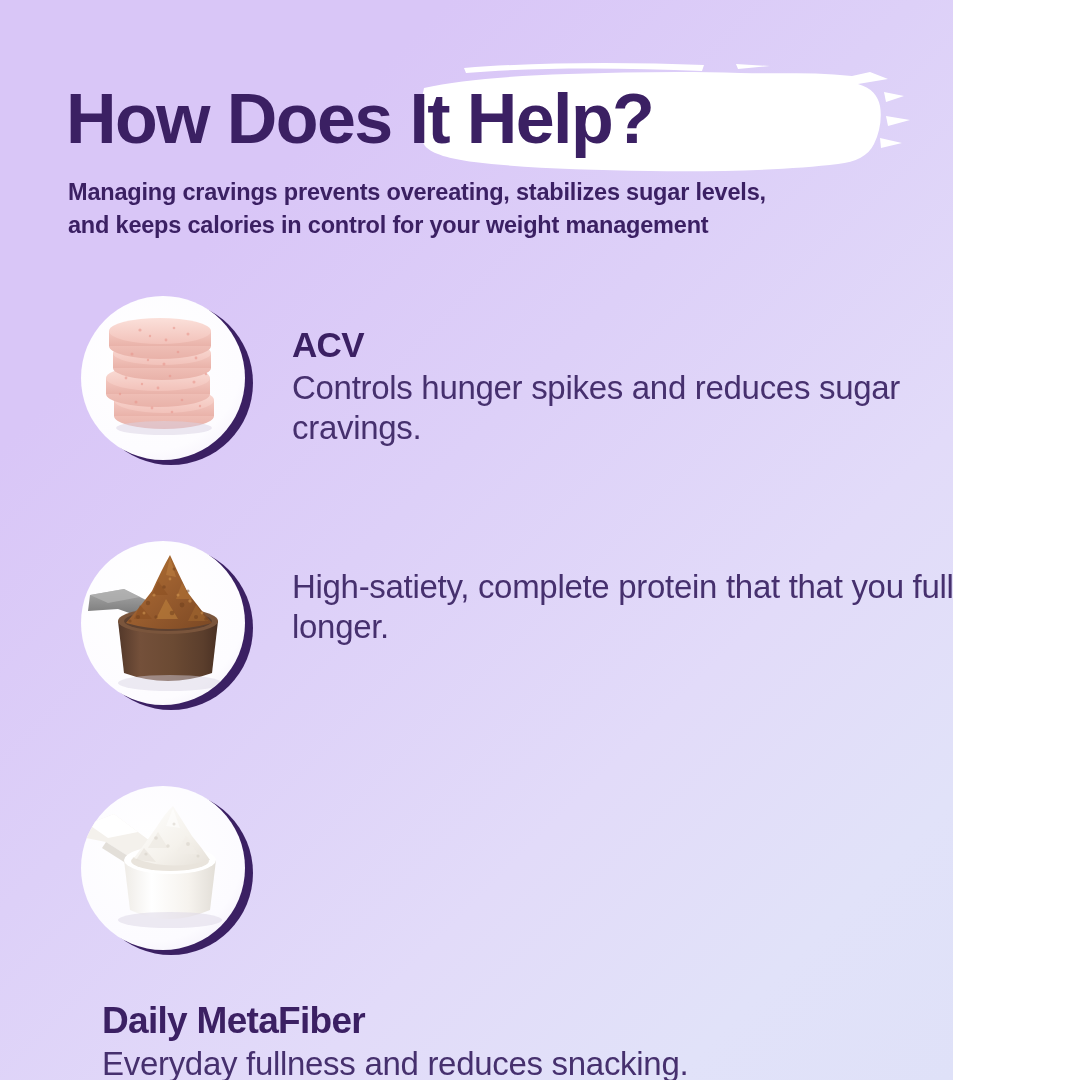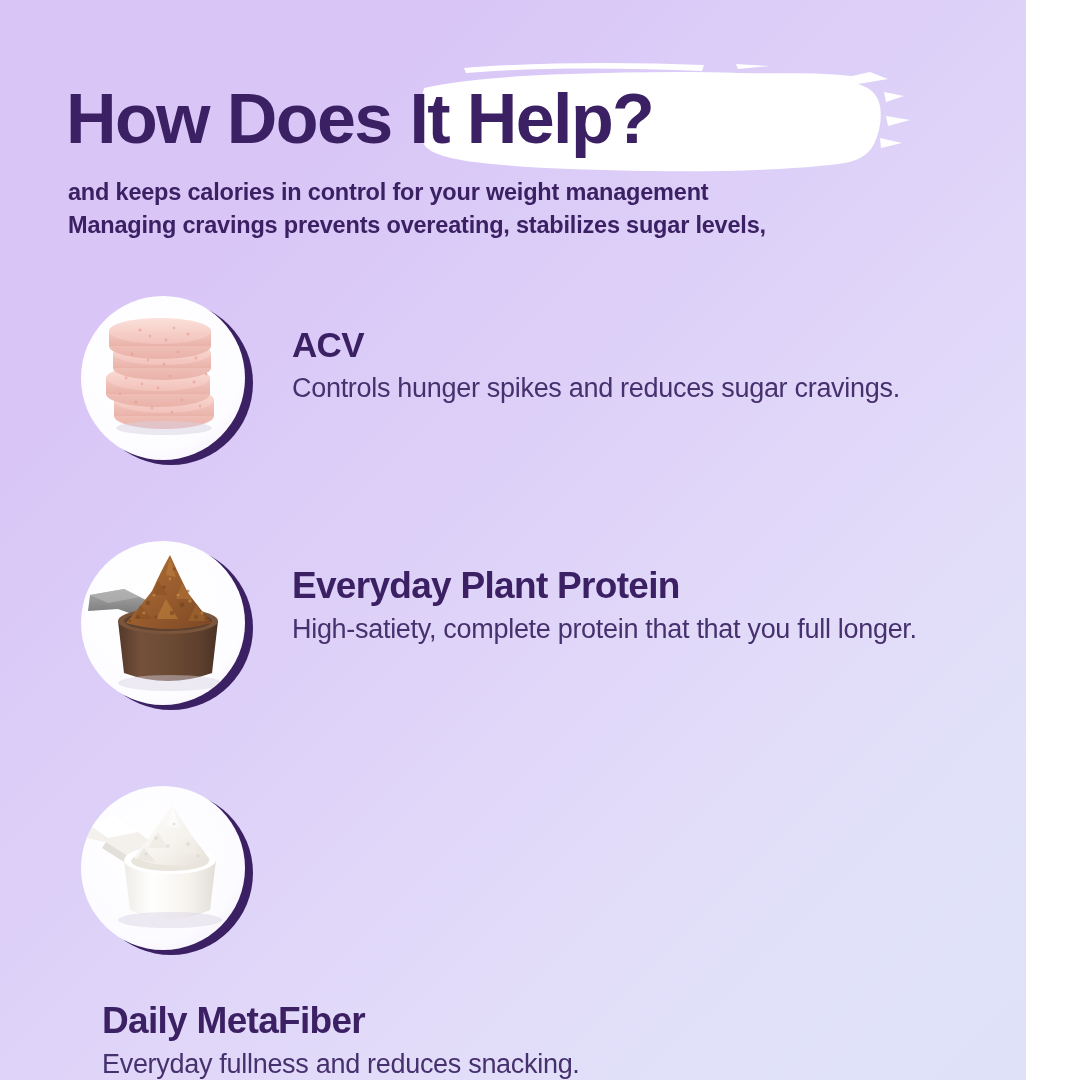--- a/index.html
+++ b/index.html
@@ -5,21 +5,21 @@
   * { margin:0; padding:0; box-sizing:border-box; }
 
   html, body {
     width:1080px; height:1080px;
     font-family:"Liberation Sans", sans-serif;
     overflow:hidden;
   }
 
   #poster {
     position:relative;
-    width:1026px; height:1080px;
+    width:953px; height:1080px;
     background:
       linear-gradient(135deg,
         #d9c6f7 0%,
         #d9c6f7 22%,
         #ddd0f8 45%,
         #e2dbf9 68%,
         #e1e2f9 86%,
         #dfe1f8 100%);
     overflow:hidden;
   }
@@ -99,21 +99,21 @@
     font-size:35px;
     font-weight:bold;
     letter-spacing:-0.7px;
     line-height:42px;
     color:#3b2063;
   }
   #item-1 .item-title { font-size:37px; }
   #item-2 .item-title { font-size:37px; }
 
   .item-desc {
-    font-size:27px;
+    font-size:33px;
     line-height:40px;
     letter-spacing:-0.3px;
     color:#46306e;
     max-width:700px;
     padding-top:2px;
   }
 </style>
 </head>
 <body>
 
@@ -139,22 +139,22 @@
       <path fill="#ffffff" d="M 466,30 L 486,34 L 468,40 Z"></path>
       <path fill="#ffffff" d="M 468,54 L 492,58 L 470,64 Z"></path>
       <path fill="#ffffff" d="M 462,76 L 484,81 L 463,86 Z"></path>
       <path fill="#ffffff" d="M 318,2 L 352,4 L 320,7 Z"></path>
     </svg>
 
     <div id="title-text">How Does It Help?</div>
   </div>
 
   <div id="subtitle">
+    <span class="sub-line">Managing cravings prevents overeating, stabilizes sugar levels,</span>
     <span class="sub-line">and keeps calories in control for your weight management</span>
-    <span class="sub-line">Managing cravings prevents overeating, stabilizes sugar levels,</span>
   </div>
 
   <div class="item" id="item-0">
     <div class="thumb">
       <svg width="190" height="182" viewBox="0 0 190 182">
         <defs>
           <clipPath id="clipAcv">
               <circle cx="85" cy="90" r="82"></circle>
             </clipPath>
           <linearGradient id="tabTop" x1="0" y1="0" x2="0" y2="1">
@@ -302,21 +302,20 @@
               <circle cx="66" cy="80" r="1.5"></circle>
             <circle cx="100" cy="62" r="1.5"></circle>
               <circle cx="124" cy="80" r="1.4"></circle>
           </g>
 
           <ellipse cx="92" cy="150" rx="52" ry="8" fill="#d8d2e2" opacity="0.45"></ellipse>
         </g>
       </svg>
     </div>
     <div class="item-text">
-      <div class="item-title">Everyday Plant Protein</div>
       <div class="item-desc">High-satiety, complete protein that that you full longer.</div>
     </div>
   </div>
 
   <div class="item" id="item-2">
     <div class="thumb">
       <svg width="190" height="182" viewBox="0 0 190 182">
         <defs>
           <clipPath id="clipFib">
               <circle cx="85" cy="90" r="82"></circle>

